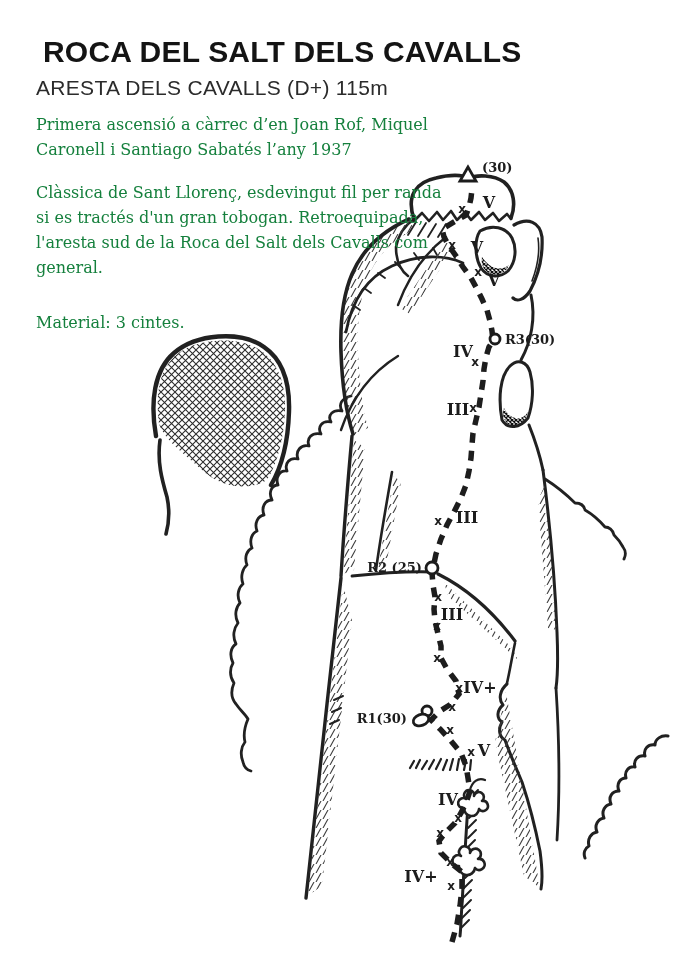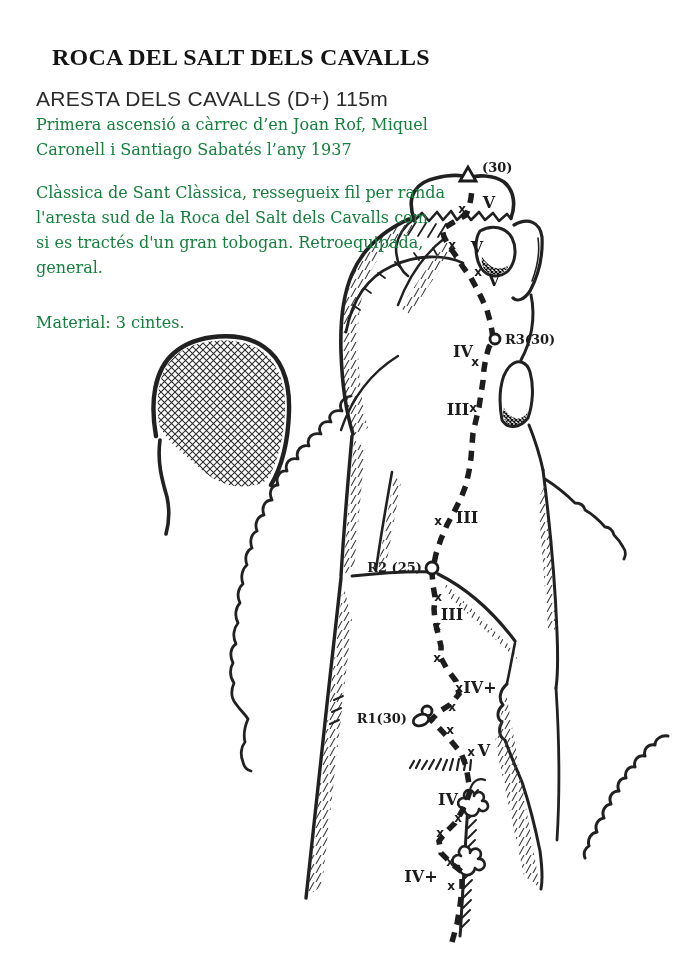--- a/index.html
+++ b/index.html
@@ -1,20 +1,20 @@
 <!DOCTYPE html>
 <html><head>
 <meta charset="utf-8">
 <style>
   html,body{margin:0;padding:0;background:#ffffff;}
   .page{position:relative;width:700px;height:963px;background:#ffffff;overflow:hidden;
         font-family:"Liberation Sans",sans-serif;color:#1c1c1c;}
   .textblock{position:absolute;left:36px;z-index:2;}
-  h1{margin:16px;font-size:24px;font-weight:700;letter-spacing:.2px;color:#141414;
-     font-family:Liberation Serif, serif;}
+  h1{margin:7px;font-size:30px;font-weight:700;letter-spacing:.2px;color:#141414;
+     font-family:Liberation Sans, sans-serif;}
   h2{margin:2px 0 0 0;font-size:21px;font-weight:400;letter-spacing:.3px;color:#2b2b2b;
      font-family:"Liberation Sans",sans-serif;}
   .para{font-family:"DejaVu Serif",serif;font-size:16px;line-height:25px;color:#15803d;}
   .para .line{white-space:nowrap;}
   svg.topo{position:absolute;left:0;top:0;z-index:1;}
   .bolt{font:700 12px "DejaVu Sans",sans-serif;fill:#1c1c1c;}
   .grade{font:700 16px "DejaVu Serif",serif;fill:#1c1c1c;}
   .belay{font:700 13px "DejaVu Serif",serif;fill:#1c1c1c;}
   .ring{fill:#ffffff;stroke:#1c1c1c;stroke-width:2.8;}
 </style>
@@ -27,23 +27,23 @@
     <h1>ROCA DEL SALT DELS CAVALLS</h1>
     <h2>ARESTA DELS CAVALLS (D+) 115m</h2>
   </div>
 
   <div class="textblock para" style="top:112px;">
     <div class="line">Primera ascensió a càrrec d’en Joan Rof, Miquel</div>
     <div class="line">Caronell i Santiago Sabatés l’any 1937</div>
   </div>
 
   <div class="textblock para" style="top:180px;">
-    <div class="line">Clàssica de Sant Clàssica, ressegueix fil per randa</div>
+    <div class="line">Clàssica de Sant Llorenç, esdevingut fil per randa</div>
+    <div class="line">si es tractés d'un gran tobogan. Retroequipada,</div>
     <div class="line">l'aresta sud de la Roca del Salt dels Cavalls com</div>
-    <div class="line">si es tractés d'un gran tobogan. Retroequipada,</div>
     <div class="line">general.</div>
   </div>
 
   <div class="textblock para" style="top:310px;">
     <div class="line">Material: 3 cintes.</div>
   </div>
 
   <svg class="topo" width="700" height="963" viewBox="0 0 700 963">
     <defs>
       <pattern id="xh" width="7" height="7" patternUnits="userSpaceOnUse">

